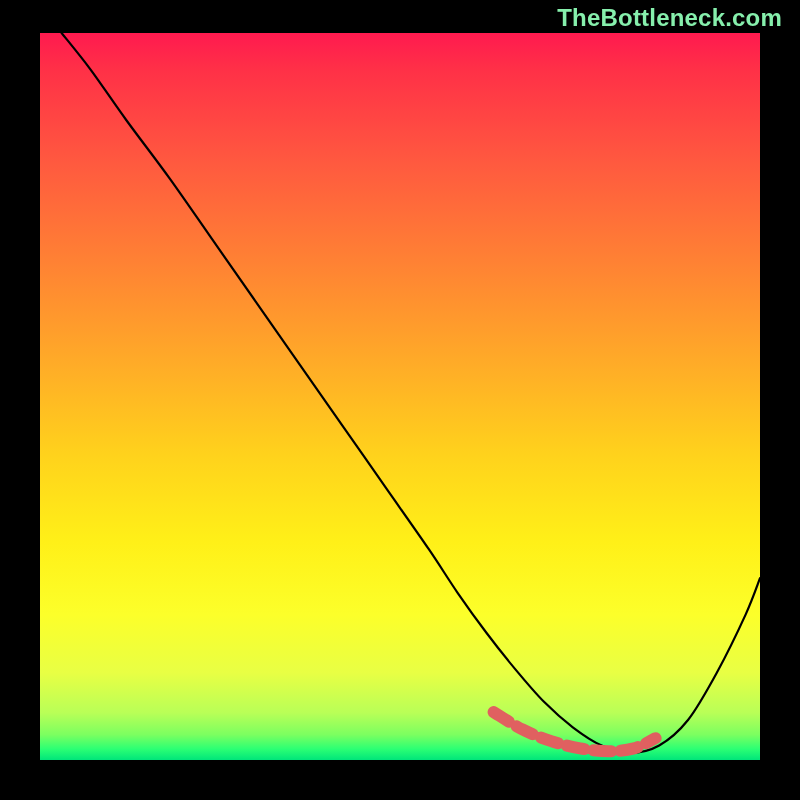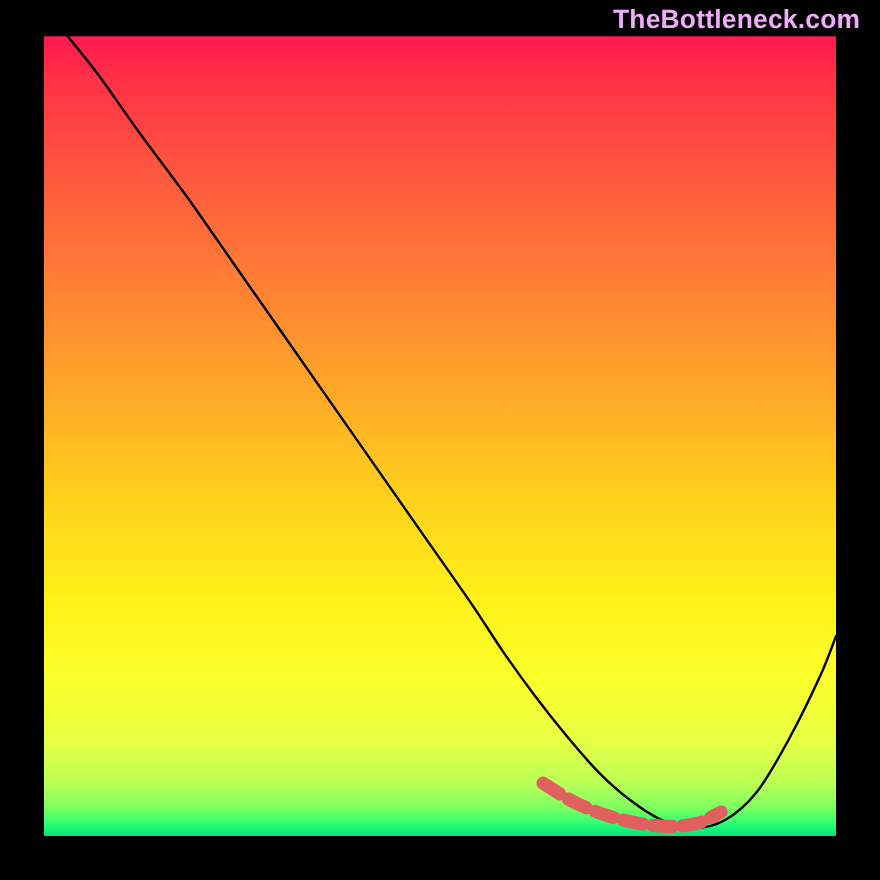--- a/index.html
+++ b/index.html
@@ -10,21 +10,21 @@
     height: 800px;
     background: #000;
   }
   .watermark {
     position: absolute;
     top: 4px;
     right: 18px;
     font-family: Arial, Helvetica, sans-serif;
     font-size: 24px;
     font-weight: 600;
-    color: #f0abfc;
+    color: #86efac;
     letter-spacing: 0.2px;
   }
   .plot {
     position: absolute;
     left: 40px;
     top: 33px;
     width: 720px;
     height: 727px;
   }
   .gradient {

